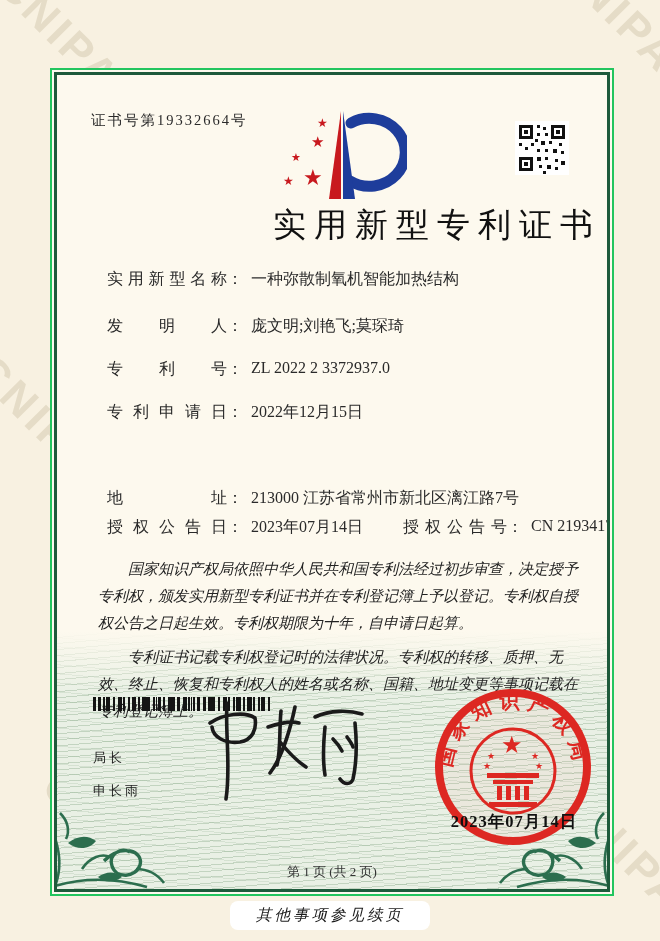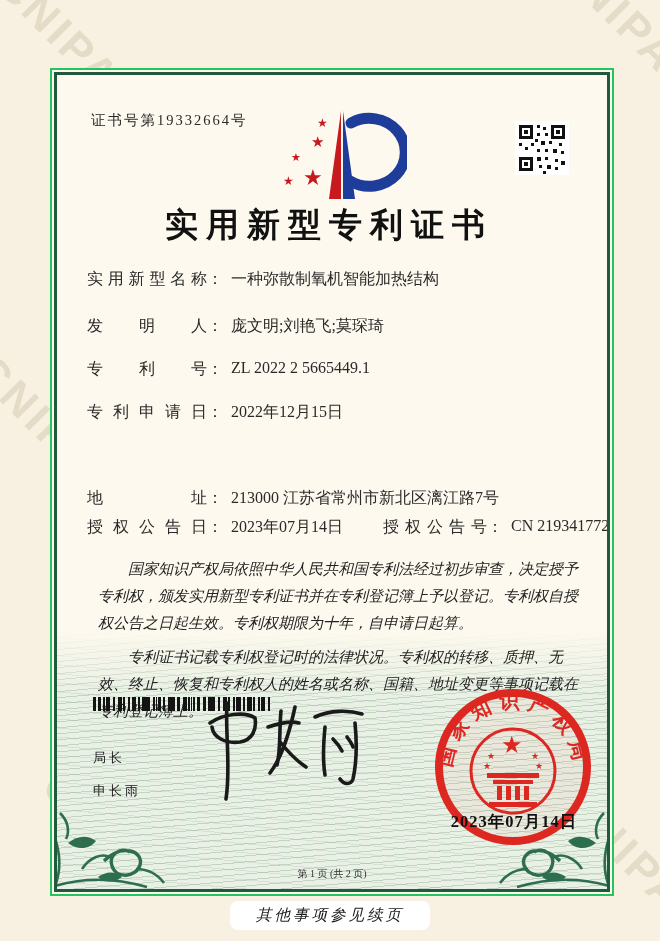--- a/index.html
+++ b/index.html
@@ -32,24 +32,24 @@
       repeating-linear-gradient(185deg, rgba(132,166,132,.20) 0 1px, rgba(0,0,0,0) 1px 9px);
   }
   .wavy::before{
     content:"";position:absolute;left:0;right:0;top:0;height:64px;
     background:linear-gradient(#fdf9ee, rgba(253,249,238,0));
   }
   .certno{position:absolute;left:34px;top:36px;font-size:14.5px;letter-spacing:2px;}
   .logo{position:absolute;left:220px;top:32px;}
   .qr{position:absolute;left:458px;top:46px;}
   .title{
-    position:absolute;left:0;right:6px;top:128px;text-align:center;
-    font-size:33px;font-weight:bold;letter-spacing:8px;color:#111;
-  }
-  .frow{position:absolute;left:30px;font-size:16px;white-space:nowrap;}
+    position:absolute;left:0;right:6px;top:128px;text-align:right;
+    font-size:33px;font-weight:normal;letter-spacing:8px;color:#111;
+  }
+  .frow{position:absolute;left:50px;font-size:16px;white-space:nowrap;}
   .flabel{
     display:inline-block;width:120px;text-align:justify;text-align-last:justify;
     vertical-align:top;
   }
   .fcolon{display:inline-block;vertical-align:top;}
   .fval{display:inline-block;vertical-align:top;margin-left:4px;}
   .grant2{position:absolute;left:296px;top:0;font-size:16px;white-space:nowrap;}
   .grant2 .flabel{width:104px;}
   .legal{
     position:absolute;left:34px;top:474px;width:494px;
@@ -69,21 +69,21 @@
     font-size:13px;letter-spacing:3px;color:#1c1c1c;line-height:33px;
   }
   .signature{position:absolute;left:138px;top:606px;}
   .seal{position:absolute;left:374px;top:610px;}
   .seal-date{
     position:absolute;left:366px;top:736px;width:182px;text-align:center;
     font-size:16.5px;font-weight:600;color:#111;letter-spacing:1px;z-index:5;
   }
   .pageno{
     position:absolute;left:0;right:0;bottom:8px;text-align:center;
-    font-size:10px;color:#333;
+    font-size:13px;color:#333;
   }
   .flourish{position:absolute;bottom:-5px;z-index:4;}
   .flourish.bl{left:-5px;}
   .flourish.br{right:-5px;transform:scaleX(-1);}
   .cont-tab{
     position:absolute;left:50%;top:901px;transform:translateX(-50%);
     background:#ffffff;padding:4px 26px;border-radius:8px;z-index:2;
     font-size:15.5px;font-style:italic;letter-spacing:3px;color:#1a1a1a;
     white-space:nowrap;
   }
@@ -169,21 +169,21 @@
     <div class="frow" style="top:194px">
       <span class="flabel">实用新型名称</span><span class="fcolon">：</span>
       <span class="fval">一种弥散制氧机智能加热结构</span>
     </div>
     <div class="frow" style="top:241px">
       <span class="flabel">发明人</span><span class="fcolon">：</span>
       <span class="fval">庞文明;刘艳飞;莫琛琦</span>
     </div>
     <div class="frow" style="top:284px">
       <span class="flabel">专利号</span><span class="fcolon">：</span>
-      <span class="fval">ZL 2022 2 5665449.1</span>
+      <span class="fval">ZL 2022 2 3372937.0</span>
     </div>
     <div class="frow" style="top:327px">
       <span class="flabel">专利申请日</span><span class="fcolon">：</span>
       <span class="fval">2022年12月15日</span>
     </div>
     <div class="frow" style="top:413px">
       <span class="flabel">地址</span><span class="fcolon">：</span>
       <span class="fval">213000 江苏省常州市新北区漓江路7号</span>
     </div>
     <div class="frow" style="top:442px">

